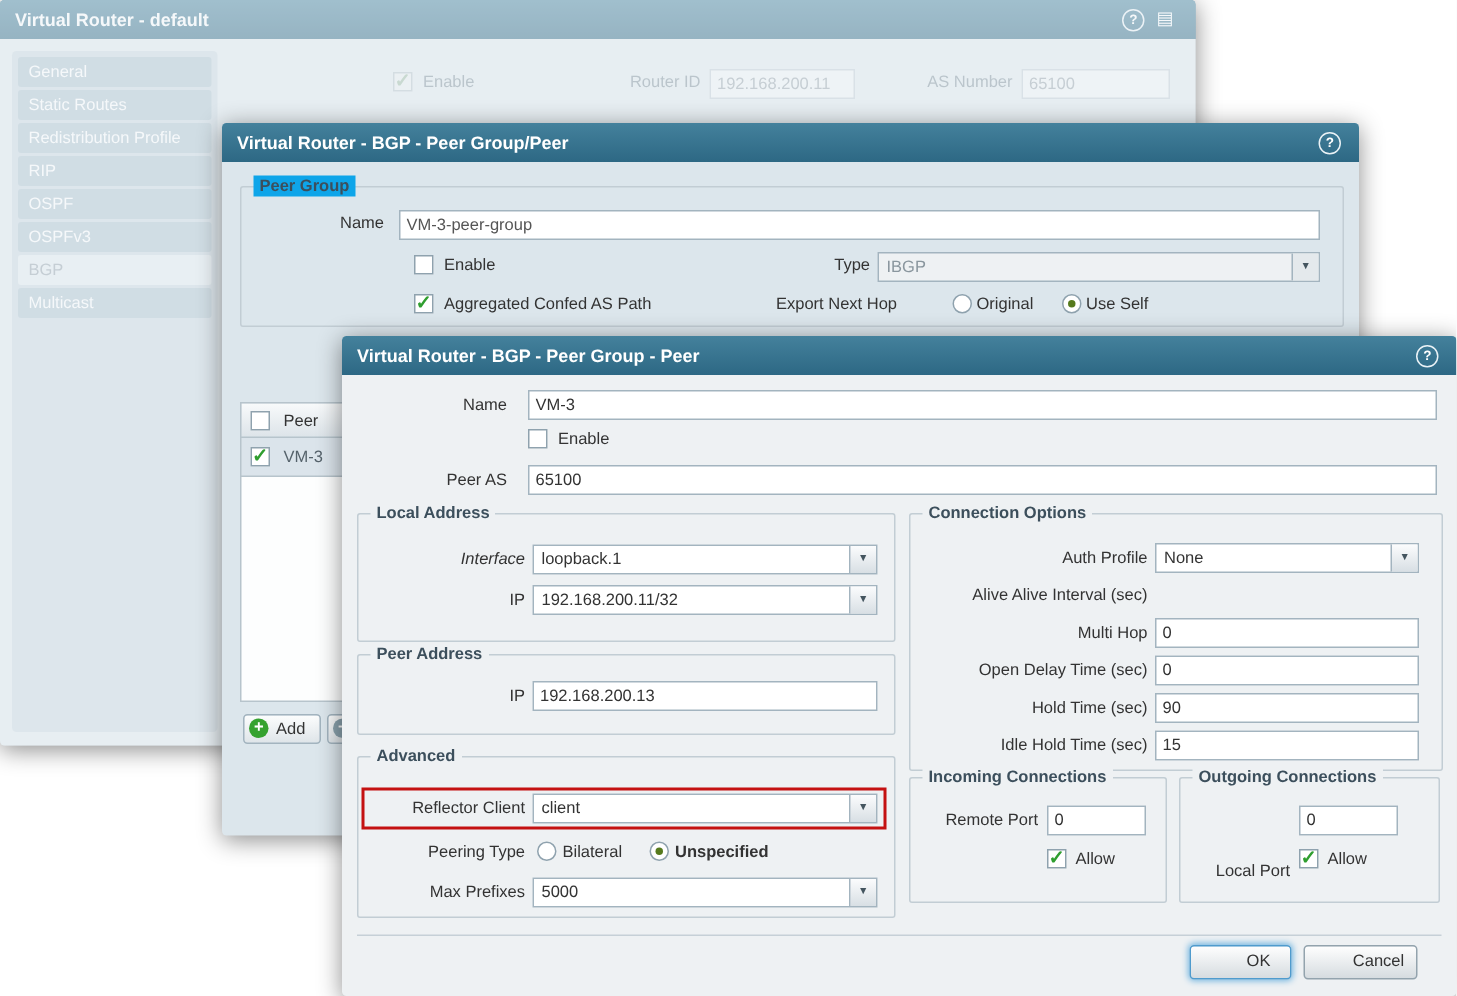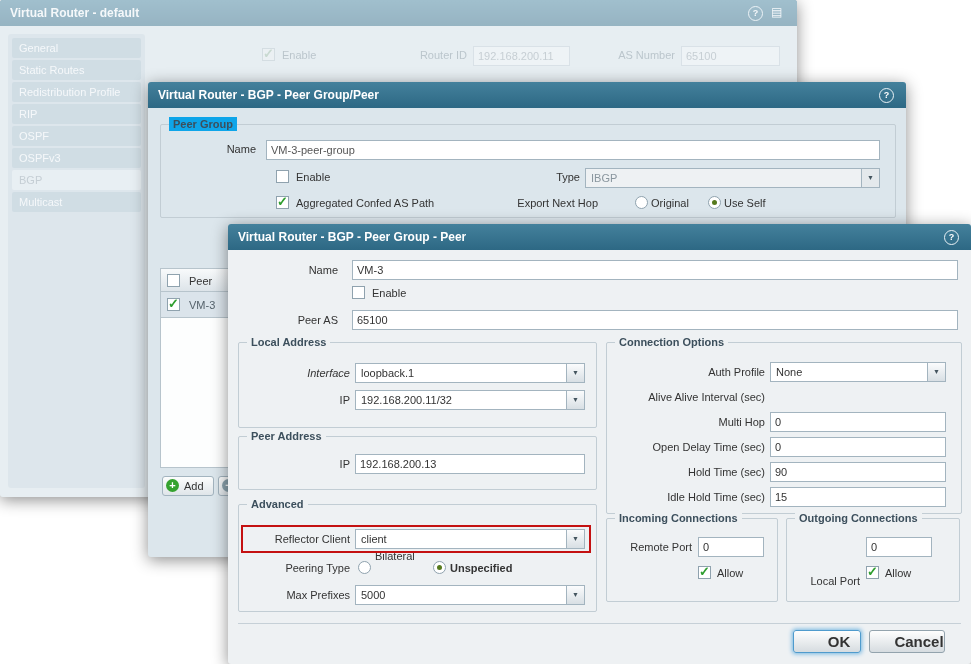--- a/index.html
+++ b/index.html
@@ -41,21 +41,21 @@
 
   .cb { position:absolute; width:13px; height:13px; border:1px solid #8fa2ae; background:#fff; box-sizing:border-box; cursor:pointer; }
   .cb.checked::after { content:"✓"; position:absolute; left:0; top:-3px; font-size:13px; font-weight:bold; color:#2f9e2f; }
   .cb.dis { background:#e9eef0; border-color:#b7c3cb; }
   .cb.dis.checked::after { color:#9dbba4; }
 
   .rad { position:absolute; width:13px; height:13px; border:1px solid #8fa2ae; border-radius:50%; background:#fff; box-sizing:border-box; cursor:pointer; }
   .rad.sel::after { content:""; position:absolute; left:3px; top:3px; width:5px; height:5px; border-radius:50%; background:#567a1d; }
 
   .btn { position:absolute; height:23px; border:1px solid #93a3ad; border-radius:3px;
-         background:linear-gradient(#fefefe,#d6dce0); font-weight:bold; font-size:15px; color:#333;
+         background:linear-gradient(#fefefe,#d6dce0); font-weight:normal; font-size:11px; color:#333;
          text-align:center; line-height:21px; box-sizing:border-box; cursor:pointer;padding-left:24px; }
   .btn.focus { border-color:#4f9bcd; box-shadow:0 0 4px 1px #74b6e0; }
 
   .sbtn { position:absolute; height:20px; border:1px solid #a3b4bf; border-radius:3px;
           background:linear-gradient(#fcfdfd,#dfe5e9); color:#333; line-height:18px;
           padding:0 6px 0 21px; box-sizing:border-box; cursor:pointer; white-space:nowrap; }
   .pico { position:absolute; left:3px; top:2px; width:13px; height:13px; border-radius:50%;
           color:#fff; font-weight:bold; font-size:11px; line-height:12px; text-align:center; }
   .pico.plus  { background:#35a22f; } .pico.plus::after  { content:"+"; }
   .pico.minus { background:#8ba3ae; } .pico.minus::after { content:"−"; }
@@ -192,21 +192,21 @@
       <span class="leg">Advanced</span>
     </div>
     <div class="redbox" style="left:13px;top:301px;width:350px;height:28px;"></div>
     <span class="lbl r" style="left:0;top:305px;width:122px;">Reflector Client</span>
     <div class="dd" style="left:127px;top:305px;width:230px;">
       <span class="val">client</span>
       <span class="dbtn"></span>
     </div>
     <span class="lbl r" style="left:0;top:334px;width:122px;">Peering Type</span>
     <span class="rad" style="left:130px;top:337px;"></span>
-    <span class="lbl" style="left:147px;top:322px;">Bilateral</span>
+    <span class="lbl" style="left:147px;top:334px;">Bilateral</span>
     <span class="rad sel" style="left:205px;top:337px;"></span>
     <span class="lbl" style="left:222px;top:334px;font-weight:bold;">Unspecified</span>
     <span class="lbl r" style="left:0;top:361px;width:122px;">Max Prefixes</span>
     <div class="dd" style="left:127px;top:361px;width:230px;">
       <span class="val">5000</span>
       <span class="dbtn"></span>
     </div>
 
     <div class="grp" style="left:378px;top:118px;width:354px;height:170px;">
       <span class="leg">Connection Options</span>

